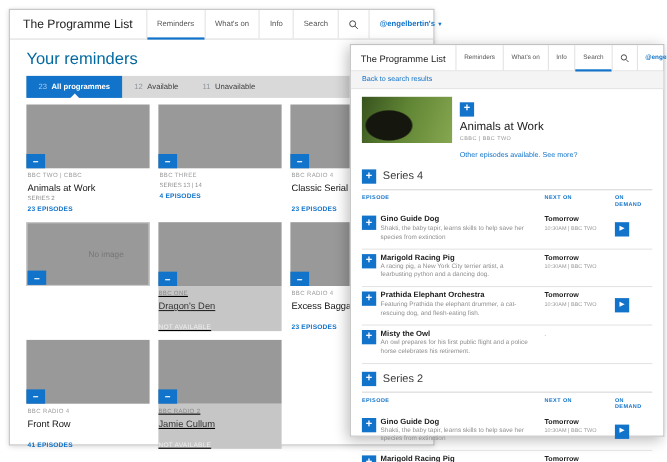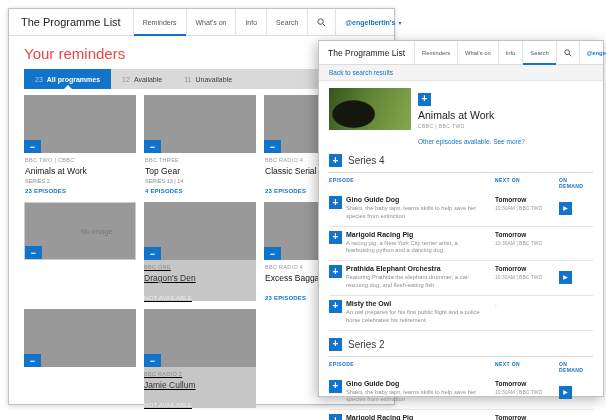--- a/index.html
+++ b/index.html
@@ -18,21 +18,21 @@
   .front .brand { font-size: 8.5px; padding: 0 9px; }
   .nav { display: flex; margin-left: auto; }
   .nav .itm { font-size: 7px; color: #555; padding: 0 9px; display: flex; align-items: center; gap: 3px; border-left: 1px solid #e3e3e3; position: relative; cursor: pointer; white-space: nowrap; }
   .front .nav .itm { font-size: 5.8px; padding: 0 7px; }
   .nav .itm.active::after { content: ""; position: absolute; left: 0; right: 0; bottom: -1px; height: 2px; background: #1173c9; }
   .nav .user { color: #1173c9; font-weight: bold; }
   .nav .caret { color: #1173c9; font-size: 6px; }
   .sicon { display: flex; align-items: center; }
 
   
-  .page-title { font-size: 15px; color: #ef4444; padding: 9px 15px 7px; }
+  .page-title { font-size: 15px; color: #0369a1; padding: 9px 15px 7px; }
   .tabs { display: flex; background: #d9d9d9; height: 20px; margin-left: 15px; margin-right: 0; }
   .tab { display: flex; align-items: center; gap: 4px; padding: 0 11px; font-size: 7px; color: #3d3d3d; position: relative; cursor: pointer; white-space: nowrap; }
   .tab .cnt { color: #8d959c; }
   .tab.active { background: #1173c9; color: #fff; font-weight: bold; }
   .tab.active .cnt { color: #a8cdf0; font-weight: normal; }
   .tab.active::after { content: ""; position: absolute; bottom: 0; left: 50%; margin-left: -4px; border-left: 4px solid transparent; border-right: 4px solid transparent; border-bottom: 4px solid #fff; }
   .tabs .filler { flex: 1; }
 
   .grid { padding: 6px 0 0 15px; display: flex; flex-wrap: wrap; }
   .card { width: 112px; margin: 0 8px 8px 0; cursor: pointer; }
@@ -145,21 +145,20 @@
           <div class="ep">23 EPISODES</div>
         </div>
       </div>
 
       <div class="card">
         <div class="img ph-topgear">
           <button class="minusb"><span>−</span></button>
         </div>
         <div class="body">
           <div class="ch">BBC THREE</div>
-          <div class="ti">Top Gear</div>
           <div class="se">SERIES 13 | 14</div>
           <div class="ep">4 EPISODES</div>
         </div>
       </div>
 
       <div class="card">
         <div class="img ph-book">
           <button class="minusb"><span>−</span></button>
         </div>
         <div class="body">
@@ -197,20 +196,26 @@
           <div class="ch">BBC RADIO 4</div>
           <div class="ti">Excess Baggage</div>
           <div class="se"></div>
           <div class="ep">23 EPISODES</div>
         </div>
       </div>
 
       <div class="card">
         <div class="img ph-frontrow">
           <button class="minusb"><span>−</span></button>
+        </div>
+        <div class="body">
+          <div class="ch">BBC RADIO 4</div>
+          <div class="ti">Front Row</div>
+          <div class="se"></div>
+          <div class="ep">41 EPISODES</div>
         </div>
       </div>
 
       <div class="card unavail">
         <div class="img ph-cullum">
           <button class="minusb"><span>−</span></button>
         </div>
         <div class="body">
           <div class="ch">BBC RADIO 2</div>
           <div class="ti">Jamie Cullum</div>

